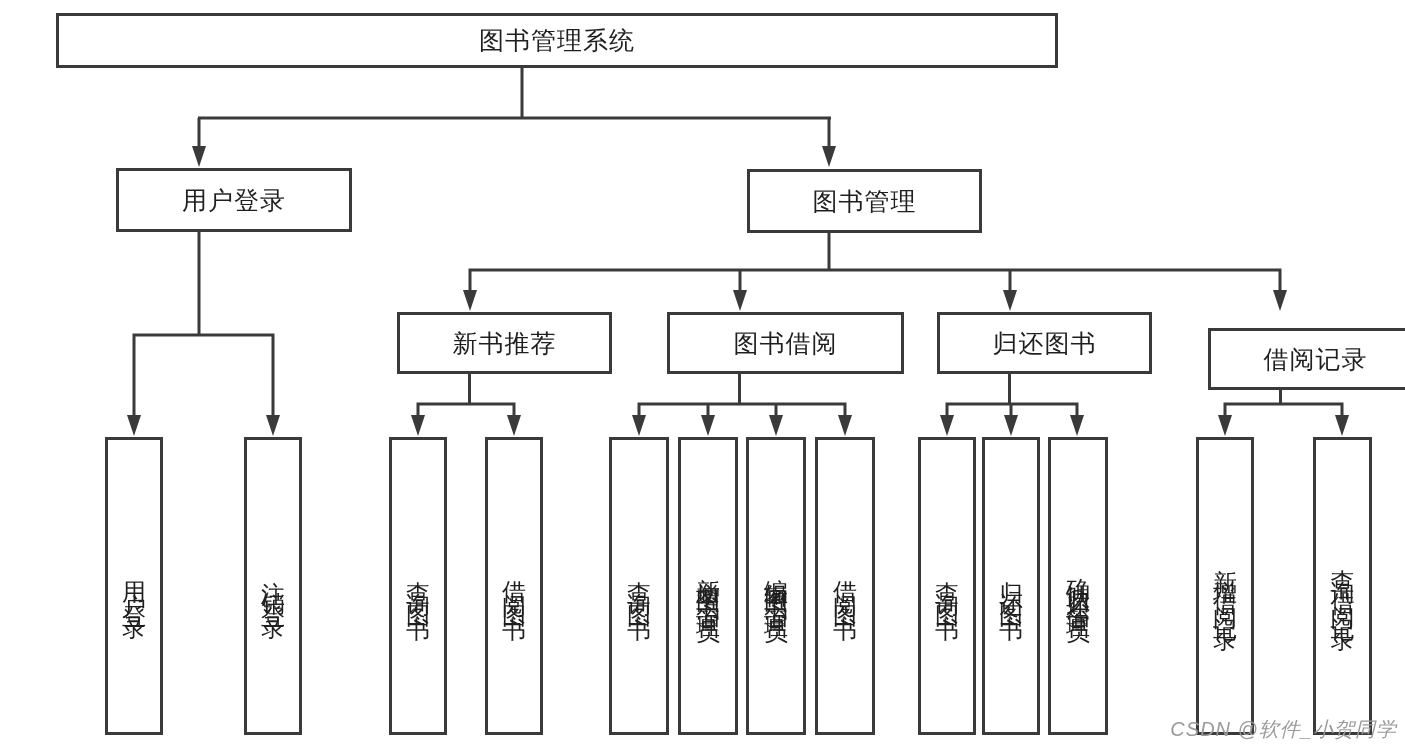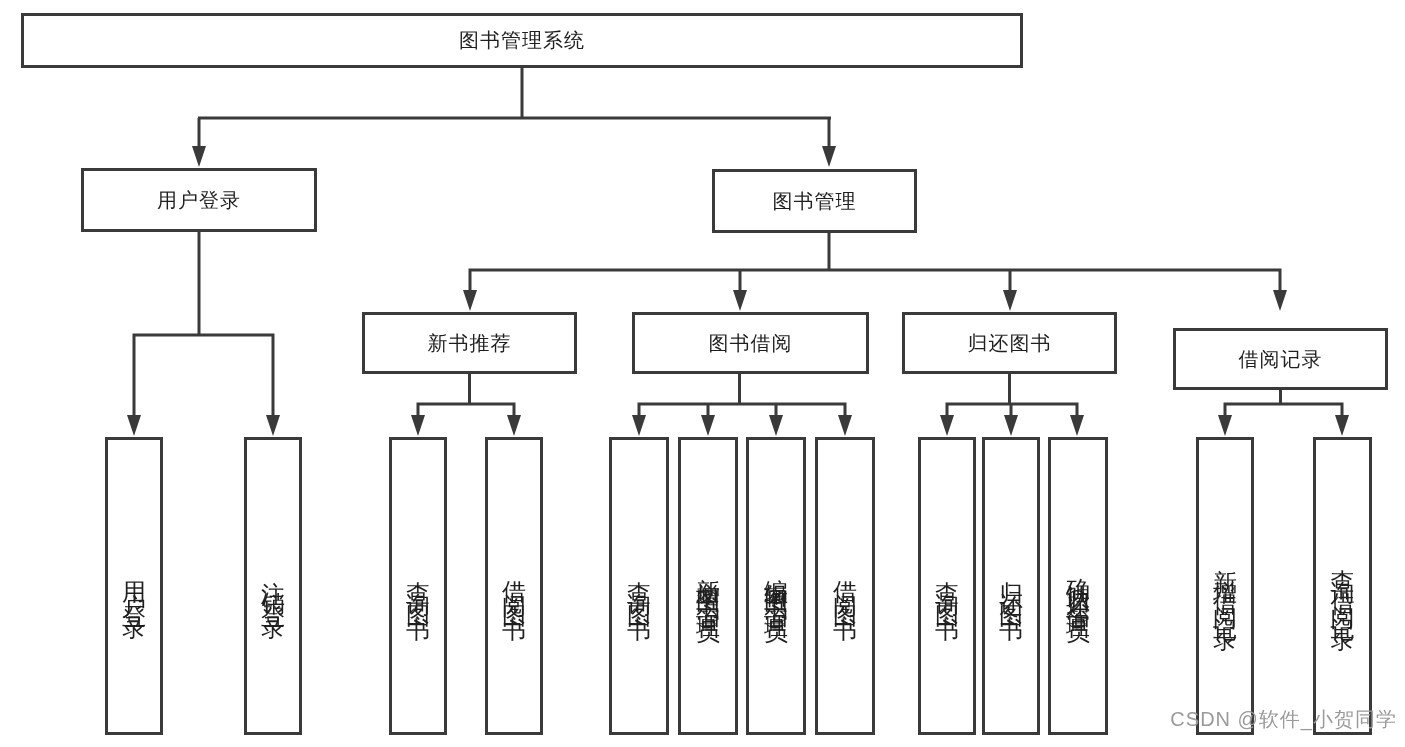--- a/index.html
+++ b/index.html
@@ -11,29 +11,29 @@
   }
   svg.connectors { position:absolute; left:0; top:0; width:1405px; height:747px; }
   .lines { stroke:var(--line); stroke-width:3; fill:none; }
   .arrow { fill:var(--line); stroke:none; }
   .box {
     position:absolute; box-sizing:border-box;
     border:3px solid var(--line); background:#fff;
     display:flex; align-items:center; justify-content:center;
     color:var(--text);
   }
-  .h-box { font-size:20px; letter-spacing:1px; white-space:nowrap; }
+  .h-box { font-size:25px; letter-spacing:1px; white-space:nowrap;margin-left:35px; }
   .v-box span {
     writing-mode:vertical-rl; text-orientation:mixed;
     font-size:24px; line-height:1; letter-spacing:12px;
   }
   .v-box.tight span { letter-spacing:6px; }
   .watermark {
-    position:absolute; right:8px; bottom:14px;
-    font-size:20px; color:var(--watermark); letter-spacing:1px; white-space:nowrap;
+    position:absolute; right:8px; bottom:4px;
+    font-size:20px; color:var(--watermark); letter-spacing:1px; white-space:nowrap;font-style:italic;
   }
 </style>
 </head>
 <body>
 
 <svg class="connectors" viewBox="0 0 1405 747">
   <path class="lines" d="
     M522 68 V119.5
     M198 118 H831
     M199 118 V150
@@ -84,21 +84,21 @@
   <polygon class="arrow" points="947,436 940,415 954,415"></polygon>
   <polygon class="arrow" points="1011,436 1004,415 1018,415"></polygon>
   <polygon class="arrow" points="1077,436 1070,415 1084,415"></polygon>
   <polygon class="arrow" points="1225,436 1218,415 1232,415"></polygon>
   <polygon class="arrow" points="1342,436 1335,415 1349,415"></polygon>
 </svg>
 
 <div class="box h-box" style="left:21px; top:13px; width:1002px; height:55px;">图书管理系统</div>
 
 <div class="box h-box" style="left:81px; top:168px; width:236px; height:64px;">用户登录</div>
-<div class="box h-box" style="left:712px; top:169px; width:205px; height:64px;">图书管理</div>
+<div class="box h-box" style="left:712px; top:169px; width:235px; height:64px;">图书管理</div>
 
 <div class="box h-box" style="left:362px; top:312px; width:215px; height:62px;">新书推荐</div>
 <div class="box h-box" style="left:632px; top:312px; width:237px; height:62px;">图书借阅</div>
 <div class="box h-box" style="left:902px; top:312px; width:215px; height:62px;">归还图书</div>
 <div class="box h-box" style="left:1173px; top:328px; width:215px; height:62px;">借阅记录</div>
 
 <div class="box v-box" style="left:105px; top:437px; width:58px; height:298px;">
   <span>用户登录</span>
 </div>
 <div class="box v-box" style="left:244px; top:437px; width:58px; height:298px;">

